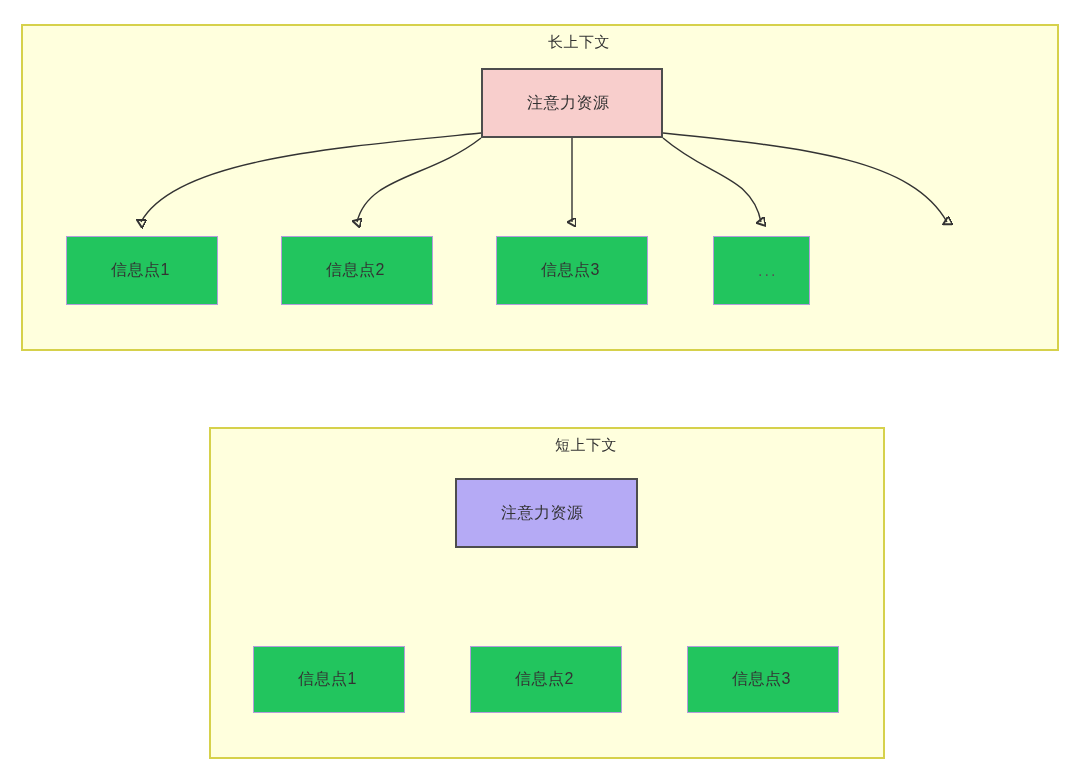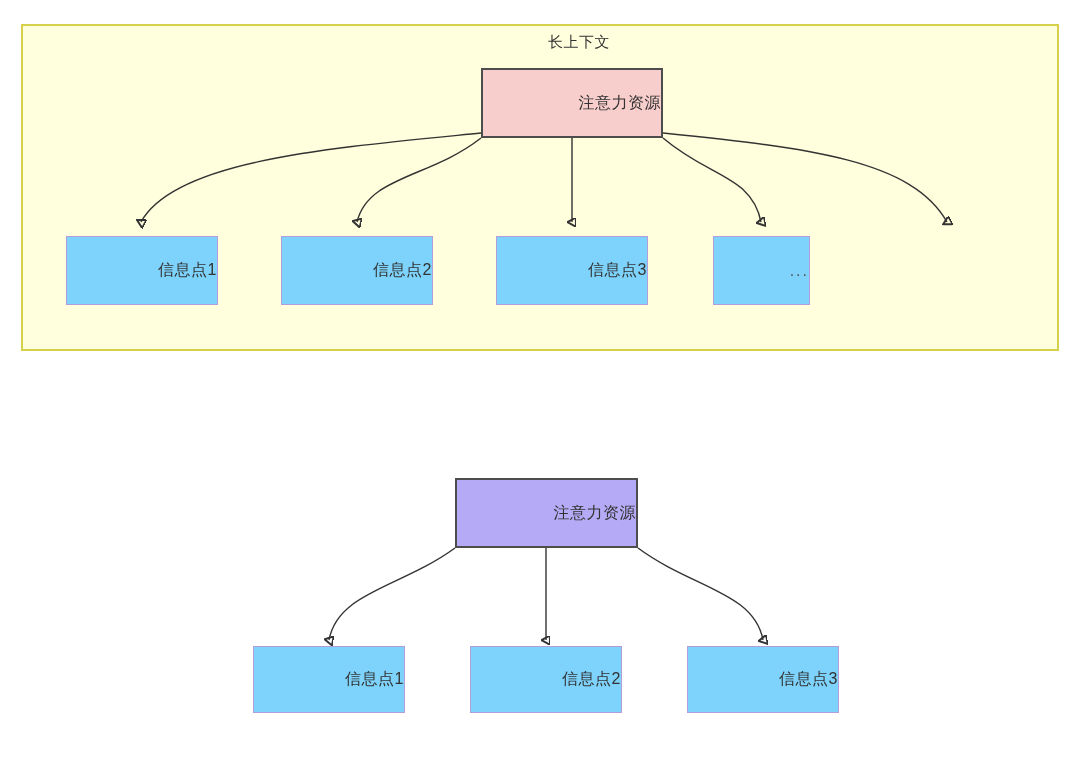--- a/index.html
+++ b/index.html
@@ -48,36 +48,37 @@
     color: #333333;
     letter-spacing: 0.5px;
     white-space: nowrap;
     margin-left: 39px;
   }
   .node {
     position: absolute;
     box-sizing: border-box;
     display: flex;
     align-items: center;
-    justify-content: flex-end;
+    justify-content: flex-start;
     font-size: 16px;
     color: #333333;
     letter-spacing: 0.5px;
     white-space: nowrap;
+    padding-left: 44px;
   }
   .node-attention-red {
     background: #f8cecc;
     border: 2px solid #4d4d4d;
   }
   .node-attention-blue {
     background: #b5aaf5;
     border: 2px solid #4d4d4d;
   }
   .node-info {
-    background: #7dd3fc;
+    background: #22c55e;
     border: 1.6px solid #b39ddb;
   }
   .node-ellipsis {
     color: #555555;
     font-size: 16px;
     letter-spacing: 2px;
   }
   svg.edges {
     position: absolute;
     left: 0;
@@ -134,20 +135,23 @@
 
   <div class="node node-info" style="left:496px; top:236px; width:152px; height:69px;">
     <span>信息点3</span>
   </div>
 
   <div class="node node-info node-ellipsis" style="left:713px; top:236px; width:97px; height:69px;">
     <span>...</span>
   </div>
 
 
+  <div class="panel" id="panel-short">
+    <div class="panel-title">短上下文</div>
+  </div>
 
   <div class="node node-attention-blue" style="left:455px; top:478px; width:183px; height:70px;">
     <span>注意力资源</span>
   </div>
 
   <div class="node node-info" style="left:253px; top:646px; width:152px; height:67px;">
     <span>信息点1</span>
   </div>
 
   <div class="node node-info" style="left:470px; top:646px; width:152px; height:67px;">

